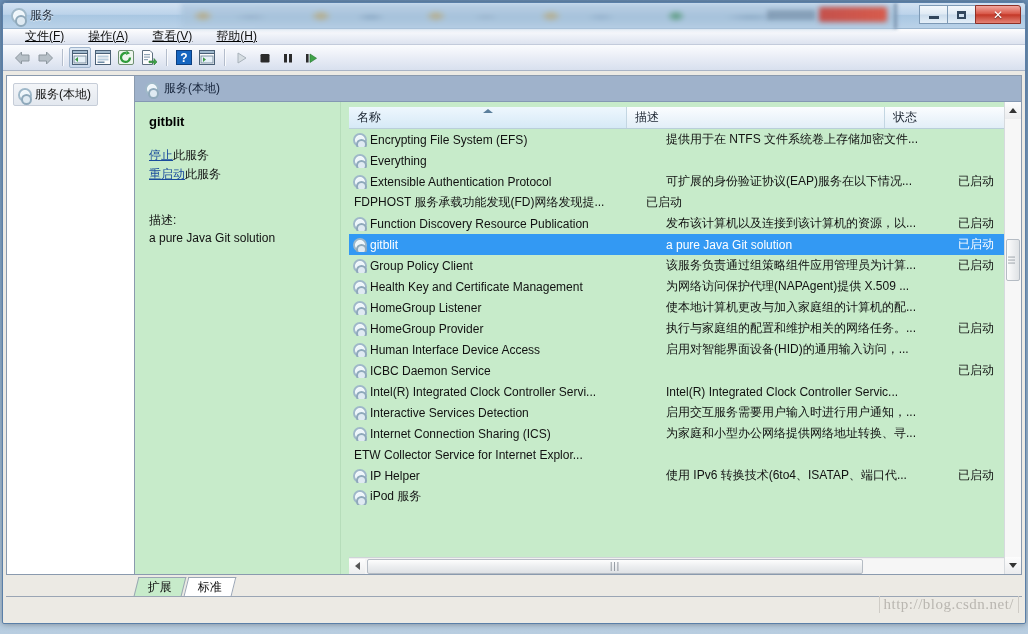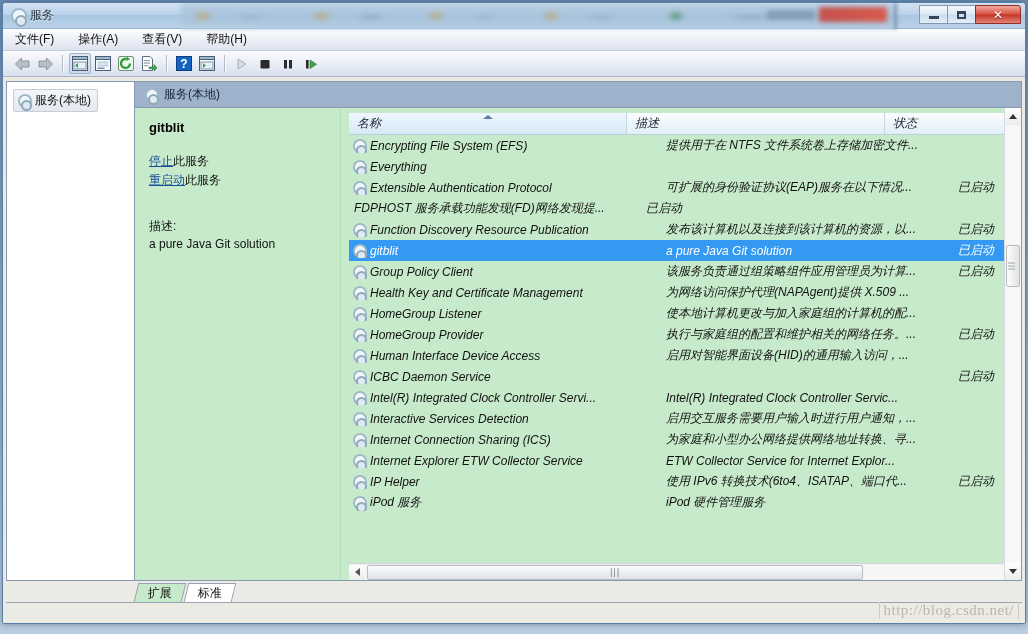--- a/index.html
+++ b/index.html
@@ -96,24 +96,26 @@
     background: linear-gradient(180deg, #f2a9a0 0%, #d9594a 45%, #c33828 52%, #e48376 100%);
     border-color: #8e3026;
     border-radius: 0 3px 0 0;
   }
   .glyph-min { width: 10px; height: 3px; background: #32465c; margin-top: 5px; }
   .glyph-max { width: 9px; height: 8px; border: 2px solid #32465c; border-top-width: 3px; }
   .glyph-close { color: #fff; font-size: 12px; font-weight: bold; text-shadow: 0 1px 1px rgba(0,0,0,.5); line-height: 1; }
 
   
   .menubar {
-    height: 22px;
+    height: 16px;
     background: linear-gradient(180deg, #fdfdfe 0%, #eef1f8 45%, #dde3ef 100%);
     border-bottom: 1px solid #c3cbdb;
     display: flex; align-items: center;
+    padding-left: 10px;
+    text-decoration: underline;
   }
   .menu-item {
     font-size: 12px; color: #111;
     padding: 2px 12px 3px 12px;
     cursor: default;
   }
 
   
   .toolbar {
     height: 26px;
@@ -199,21 +201,20 @@
   .desc-label { margin-top: 30px; }
   .desc-text { margin-top: 2px; line-height: 15px; }
 
   
   .list-col {
     flex: 1; min-width: 0;
     background: #c7ebca;
     display: flex; flex-direction: column;
     position: relative;
     border-left: 1px solid #b6ddba;
-    font-style: italic;
   }
   .list-head {
     height: 22px;
     display: flex; align-items: stretch;
     background: linear-gradient(180deg, #fbfdff 0%, #eef5fb 50%, #e2eef7 100%);
     border-bottom: 1px solid #b9cfd9;
     margin: 5px 0 0 8px;
     flex: 0 0 auto;
     position: relative;
   }
@@ -666,41 +667,36 @@
               </div>
               <div class="row">
                 <div class="cell-name">
                   <span class="gear"></span>
                   <span>Internet Connection Sharing (ICS)</span>
                 </div>
                 <div class="cell-desc">为家庭和小型办公网络提供网络地址转换、寻...</div>
                 <div class="cell-stat"></div>
               </div>
               <div class="row">
-                <div class="cell-name">
-                  <span class="gear"></span>
-                  <span>Internet Explorer ETW Collector Service</span>
-                </div>
                 <div class="cell-desc">ETW Collector Service for Internet Explor...</div>
                 <div class="cell-stat"></div>
               </div>
               <div class="row">
                 <div class="cell-name">
                   <span class="gear"></span>
                   <span>IP Helper</span>
                 </div>
                 <div class="cell-desc">使用 IPv6 转换技术(6to4、ISATAP、端口代...</div>
                 <div class="cell-stat">已启动</div>
               </div>
               <div class="row">
                 <div class="cell-name">
                   <span class="gear"></span>
                   <span>iPod 服务</span>
                 </div>
-                <div class="cell-desc">iPod 硬件管理服务</div>
                 <div class="cell-stat"></div>
               </div>
             </div>
 
           <div class="hscroll">
             <div class="hs-btn">
                 <div class="arr-l"></div>
               </div>
             <div class="hs-track">
               <div class="hs-thumb">

